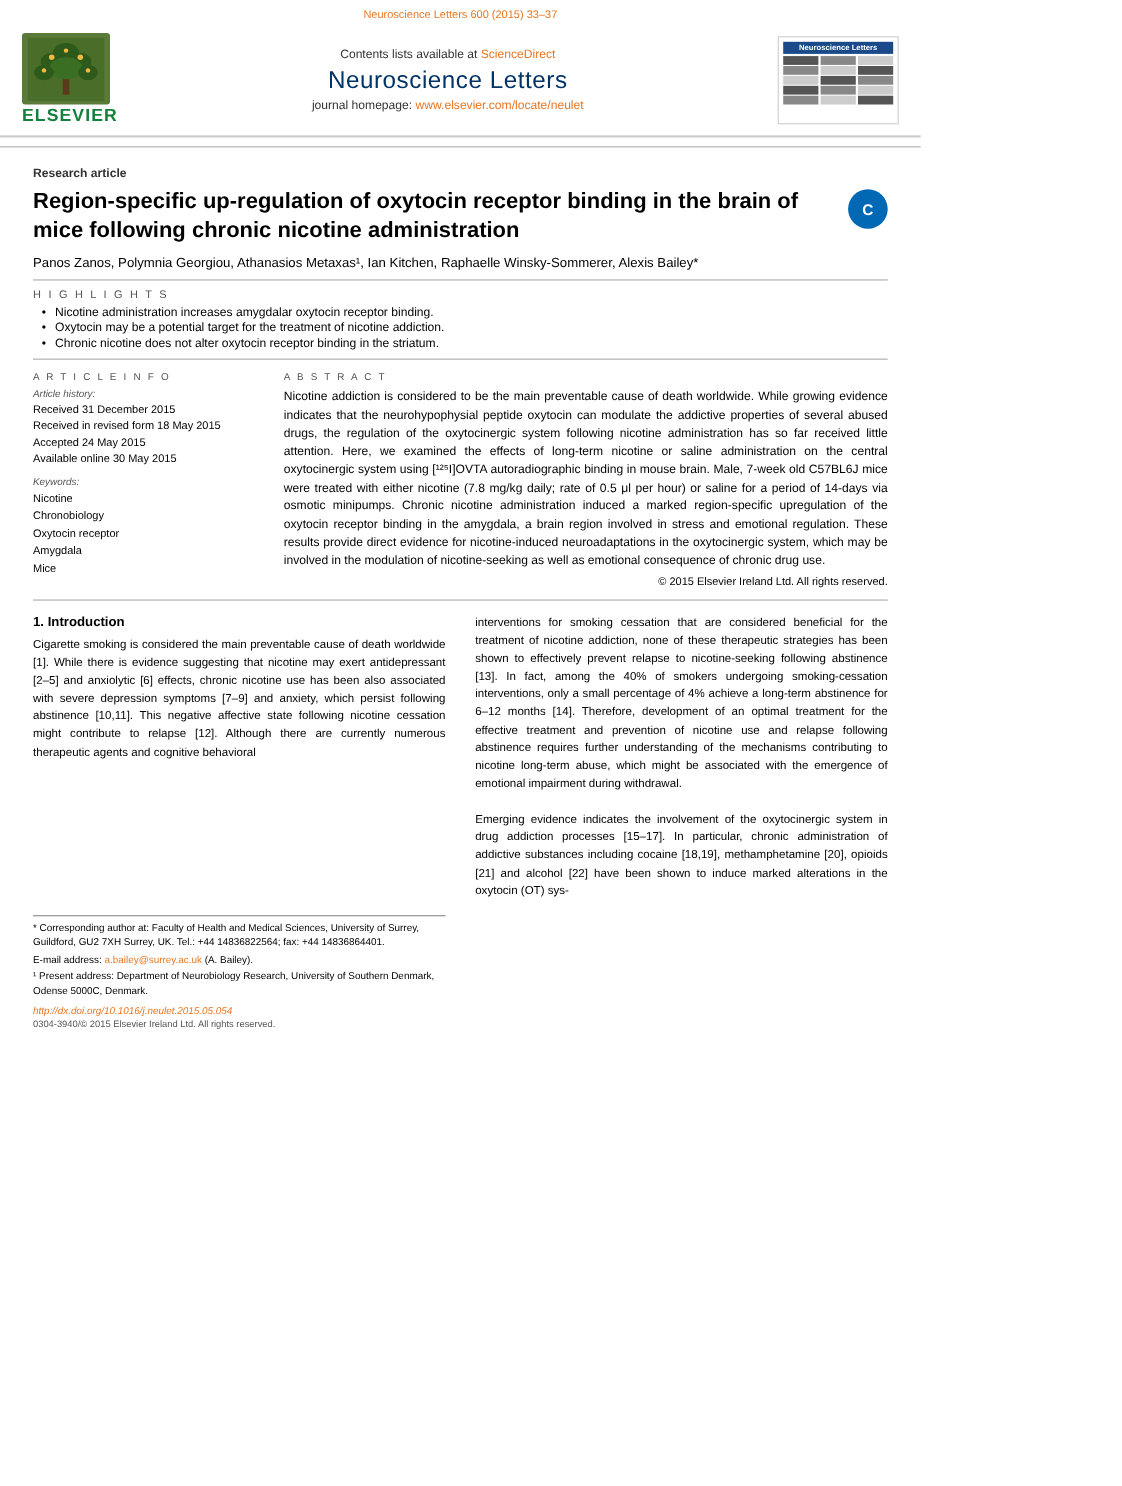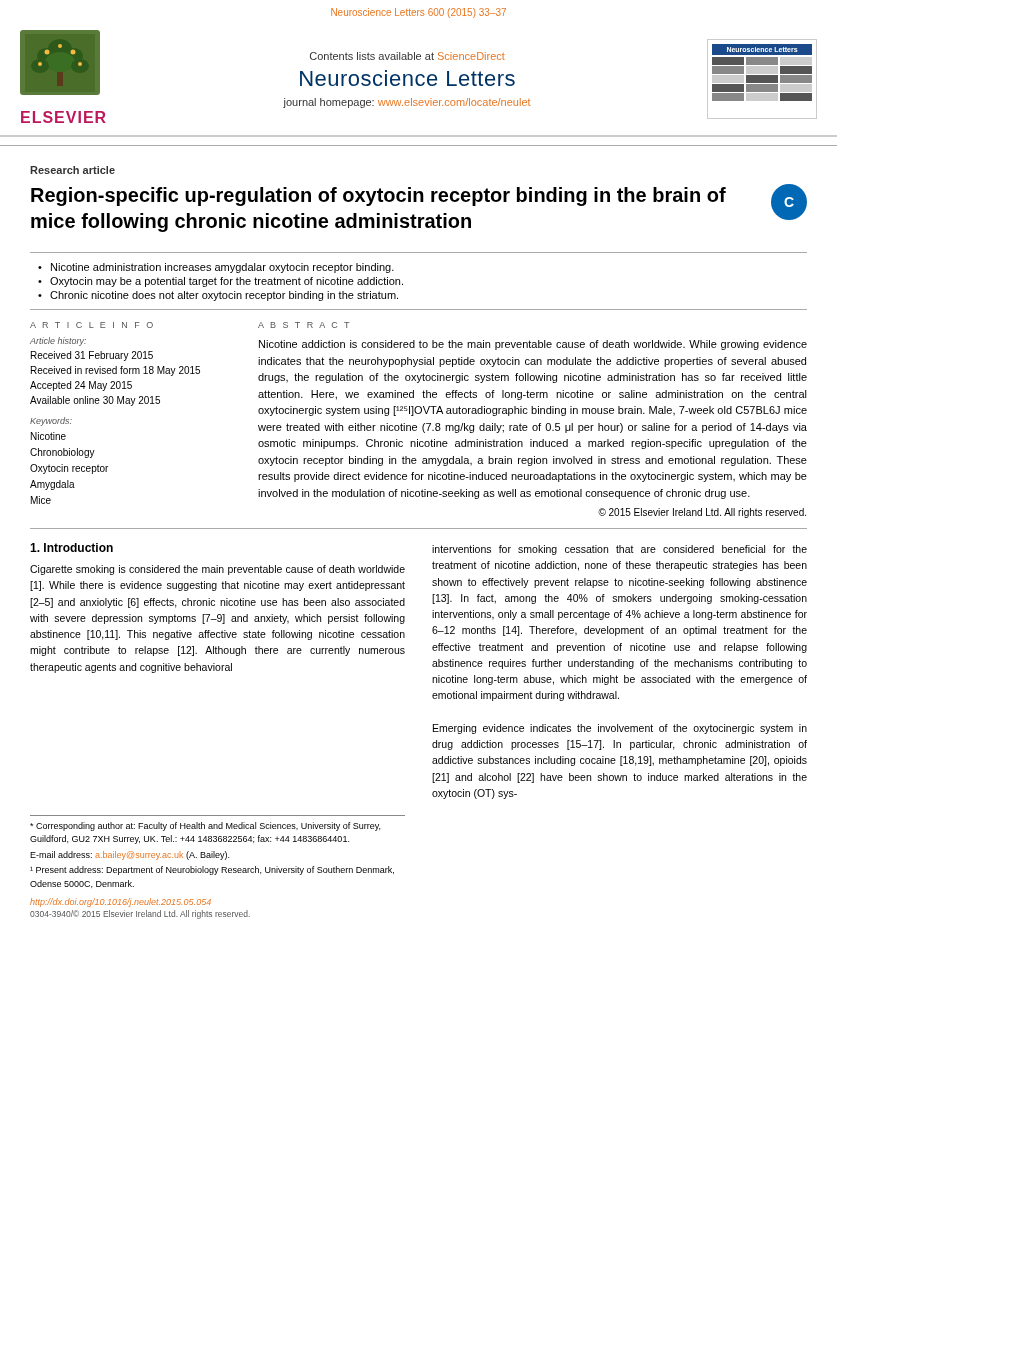--- a/index.html
+++ b/index.html
@@ -47,23 +47,23 @@
       display: flex;
       align-items: center;
       justify-content: center;
       overflow: hidden;
     }
 
     .elsevier-wordmark {
       font-family: Arial, sans-serif;
       font-size: 16px;
       font-weight: bold;
-      color: #be185d;
+      color: #15803d;
       letter-spacing: 1px;
-      margin-top: 14px;
+      margin-top: 2px;
     }
 
     .journal-title-big {
       font-family: Arial, sans-serif;
       font-size: 22px;
       font-weight: normal;
       color: #003366;
       letter-spacing: 0.5px;
       margin-top: 4px;
     }
@@ -440,43 +440,45 @@
 
     <div class="article-type">Research article</div>
 
     <div style="display: flex; align-items: flex-start; justify-content: space-between;">
       <div class="article-title">Region-specific up-regulation of oxytocin receptor binding in the brain of mice following chronic nicotine administration</div>
       <div class="crossmark-logo">
         <div class="crossmark-circle">C</div>
       </div>
     </div>
 
+    <div class="authors">Panos Zanos, Polymnia Georgiou, Athanasios Metaxas¹, Ian Kitchen, Raphaelle Winsky-Sommerer, Alexis Bailey*</div>
 
 
     <hr class="section-rule">
 
     <div class="highlights-section">
+      <div class="highlights-label">H I G H L I G H T S</div>
       <ul class="highlights-list">
         <li>Nicotine administration increases amygdalar oxytocin receptor binding.</li>
         <li>Oxytocin may be a potential target for the treatment of nicotine addiction.</li>
         <li>Chronic nicotine does not alter oxytocin receptor binding in the striatum.</li>
       </ul>
     </div>
 
     <hr class="section-rule">
 
     <div class="two-col">
 
       <div class="col-left">
         <div class="section-label-small">A R T I C L E   I N F O</div>
 
         <div class="article-info-block">
           <div class="info-label">Article history:</div>
           <div class="info-dates">
-            <div>Received 31 February 2015</div>
+            <div>Received 31 December 2015</div>
             <div>Received in revised form 18 May 2015</div>
             <div>Accepted 24 May 2015</div>
             <div>Available online 30 May 2015</div>
           </div>
         </div>
 
         <div class="article-info-block">
           <div class="keywords-label">Keywords:</div>
           <div class="keywords-list">
             <div>Nicotine</div>

